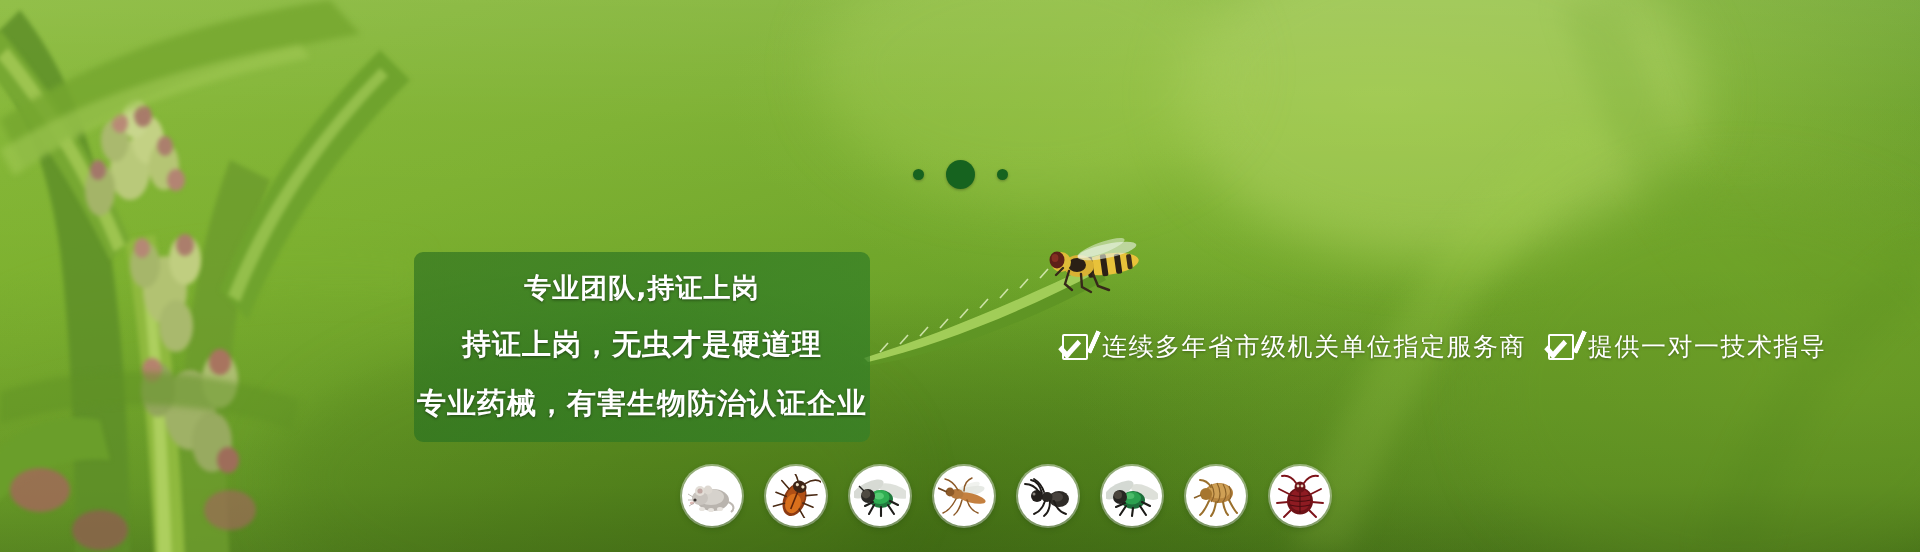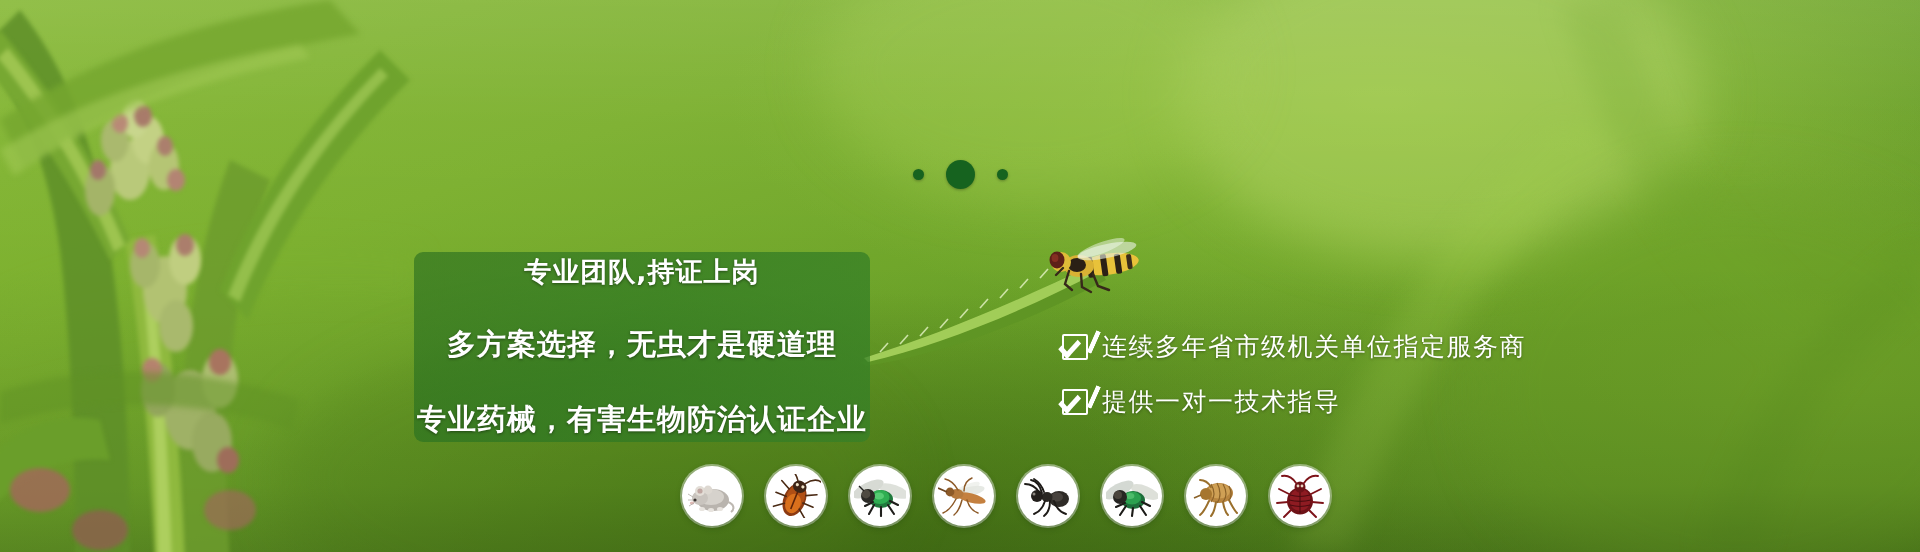--- a/index.html
+++ b/index.html
@@ -80,42 +80,42 @@
   .dot.l{ width:29px; height:29px; }
 
   
   #slogan-panel{
     position:absolute; left:414px; top:252px;
     width:456px; height:190px;
     background:linear-gradient(135deg, rgba(34,104,30,0.58) 0%, rgba(40,116,34,0.66) 45%, rgba(52,128,40,0.70) 100%);
     border-radius:9px;
     display:flex; flex-direction:column;
     align-items:center; justify-content:center;
-    gap:35px;
+    gap:19px;
     padding:8px 14px;
   }
   .slogan-line{
     color:#ffffff;
     font-weight:bold;
     white-space:nowrap;
     text-shadow:0 1px 3px rgba(0,0,0,.45);
     font-family:"DejaVu Sans","Liberation Sans",sans-serif;
   }
   .sl-1{ font-size:27px; letter-spacing:1px; }
   .sl-2{ font-size:29px; letter-spacing:1px; }
   .sl-3{ font-size:29px; letter-spacing:1px; }
 
   
   #stem-group{ position:absolute; left:860px; top:236px; width:300px; height:130px; }
   #fly{ position:absolute; left:1035px; top:238px; width:120px; height:70px; }
 
   
   #check-list{
     position:absolute; left:1062px; top:330px;
-    display:flex; flex-direction:column; gap:22px;
+    display:flex; flex-direction:row; gap:22px;
   }
   .check-row{ display:flex; align-items:center; gap:14px; }
   .check-box{
     width:26px; height:26px; flex:0 0 26px;
     border:2.5px solid #ffffff; border-radius:2px;
     position:relative;
   }
   .check-box::after{
     content:""; position:absolute;
     left:3px; top:10px; width:16px; height:8px;
@@ -289,21 +289,21 @@
         <path d="M34 33 l-4 13 l7 6"></path>
         <path d="M46 36 l1 13 l9 5"></path>
         <path d="M58 36 l5 12 l11 4"></path>
         <path d="M28 30 l-7 7"></path>
       </g>
     </g>
   </svg>
 
   <div id="slogan-panel">
     <div class="slogan-line sl-1">专业团队,持证上岗</div>
-    <div class="slogan-line sl-2">多方案选择，无虫才是硬道理</div>
+    <div class="slogan-line sl-2">持证上岗，无虫才是硬道理</div>
     <div class="slogan-line sl-3">专业药械，有害生物防治认证企业</div>
   </div>
 
   <div id="check-list">
     <div class="check-row">
       <span class="check-box">
         <span class="check-tail"></span>
       </span>
       <span class="check-text">连续多年省市级机关单位指定服务商</span>
     </div>

